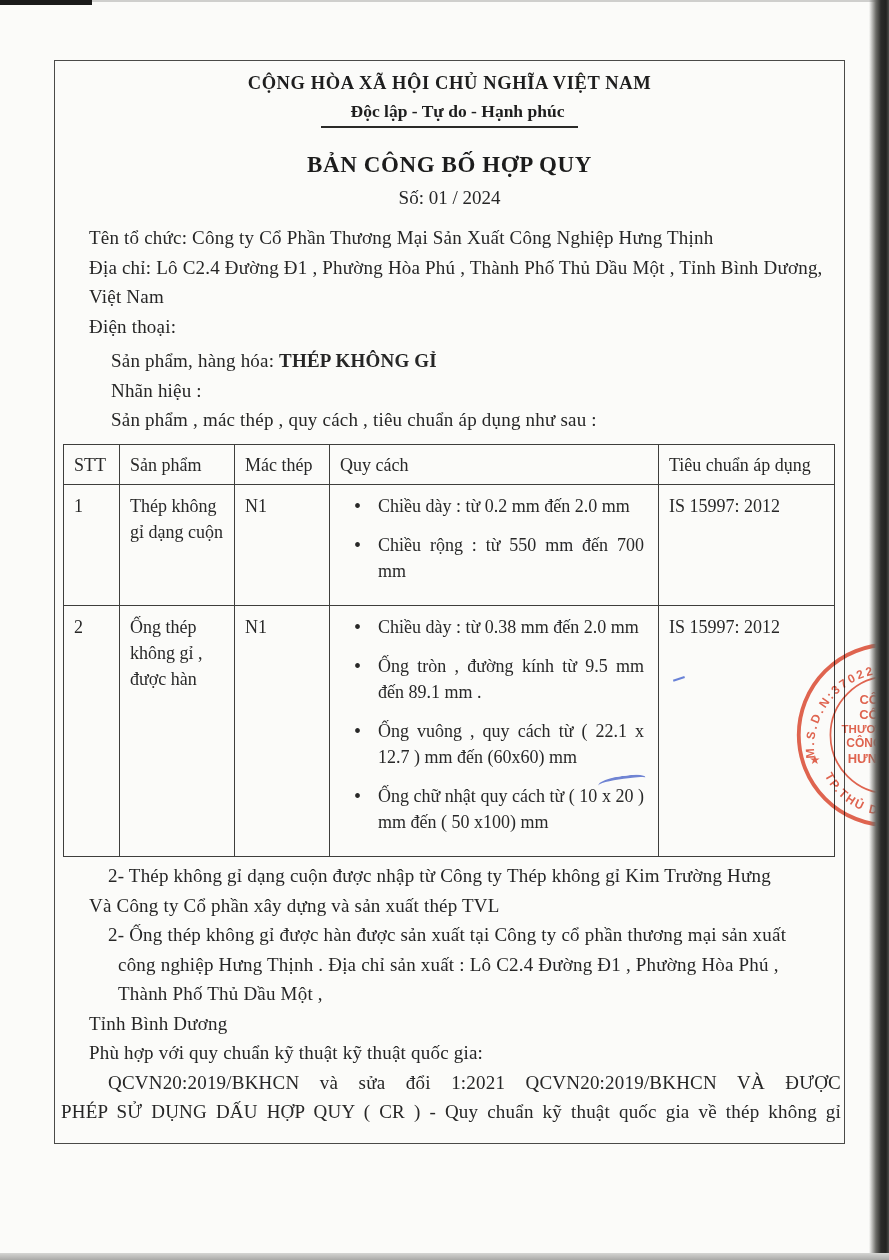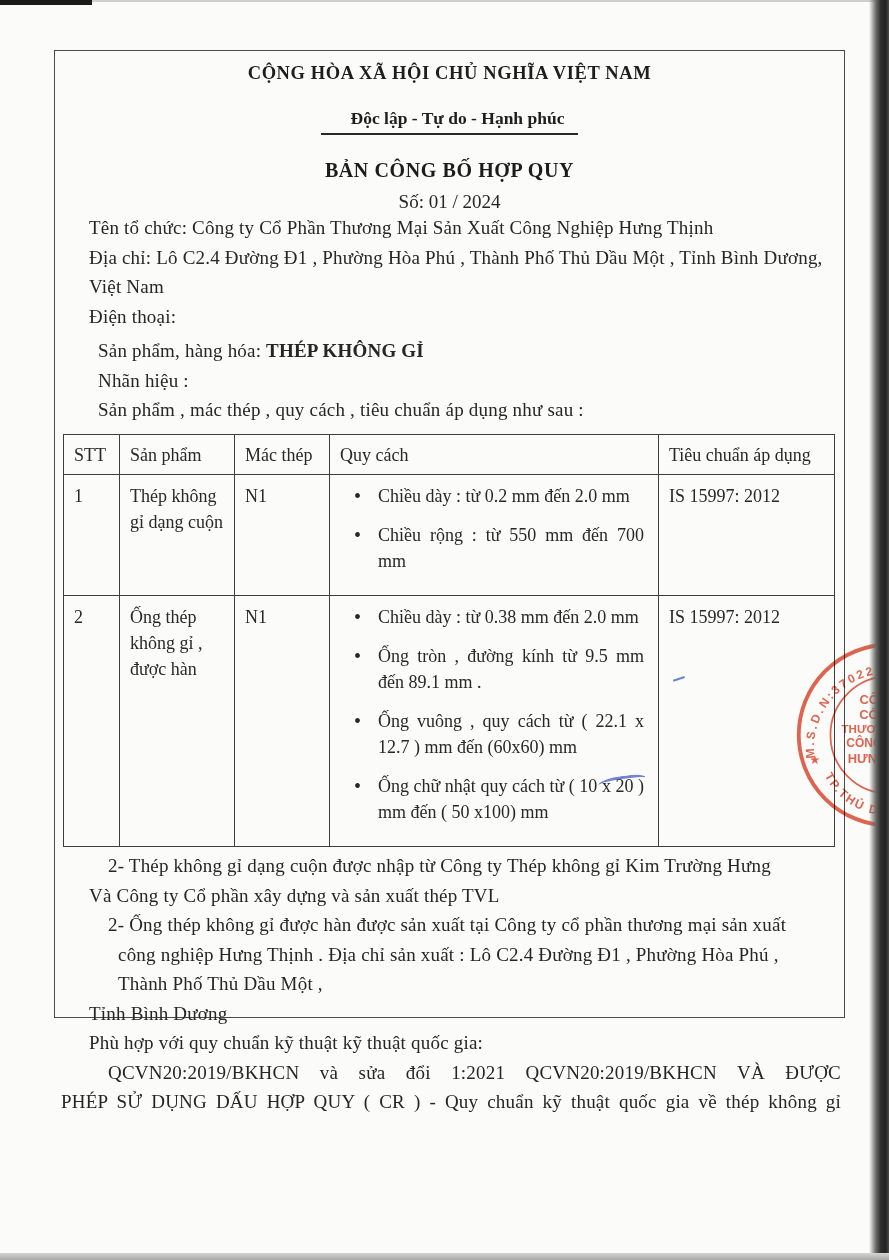--- a/index.html
+++ b/index.html
@@ -17,33 +17,33 @@
   .right-scan-bar{
     position:absolute;right:0;top:0;width:20px;height:100%;z-index:30;
     background:linear-gradient(to right, rgba(40,40,38,0) 0%, #6a6a66 35%, #2c2c2a 60%, #232321 85%, #4d4d4a 100%);
   }
   .bottom-scan-bar{
     position:absolute;left:0;bottom:0;width:100%;height:7px;z-index:31;
     background:linear-gradient(to bottom,#d5d5d3,#a9a9a7);
   }
   
   .frame{
-    position:absolute;left:54px;top:50px;width:791px;height:968px;
+    position:absolute;left:54px;top:60px;width:791px;height:1084px;
     border:1.6px solid #4a4a48;box-sizing:border-box;font-family:Liberation Serif, serif;
   }
   
   .doc-header{position:absolute;left:0;top:12px;width:100%;text-align:center;}
   .national-title{font-size:18.5px;font-weight:bold;letter-spacing:.6px;color:#1e1e1e;}
-  .motto{margin-top:24px;font-size:17.5px;font-weight:bold;color:#1e1e1e;}
+  .motto{margin-top:7px;font-size:17.5px;font-weight:bold;color:#1e1e1e;}
   .motto span{display:inline-block;border-bottom:2.2px solid #2a2a28;padding:0 14px 4px 30px;}
-  .doc-title{margin-top:24px;font-size:20px;font-weight:bold;letter-spacing:.6px;color:#1c1c1c;}
+  .doc-title{margin-top:24px;font-size:23px;font-weight:bold;letter-spacing:.6px;color:#1c1c1c;}
   .doc-number{margin-top:9px;font-size:19px;}
   
   .info{position:absolute;left:34px;top:162px;width:752px;font-size:19px;line-height:29.5px;letter-spacing:.2px;}
-  .info .ind{margin-left:9px;}
+  .info .ind{margin-left:22px;}
   .info .gap{margin-top:5px;}
   .bold{font-weight:bold;}
   
   table.spec{
     position:absolute;left:8px;top:383px;
     border-collapse:collapse;table-layout:fixed;width:771px;
     font-size:18px;line-height:26px;color:#282828;
   }
   table.spec td,table.spec th{
     border:1.6px solid #3e3e3c;vertical-align:top;box-sizing:border-box;

